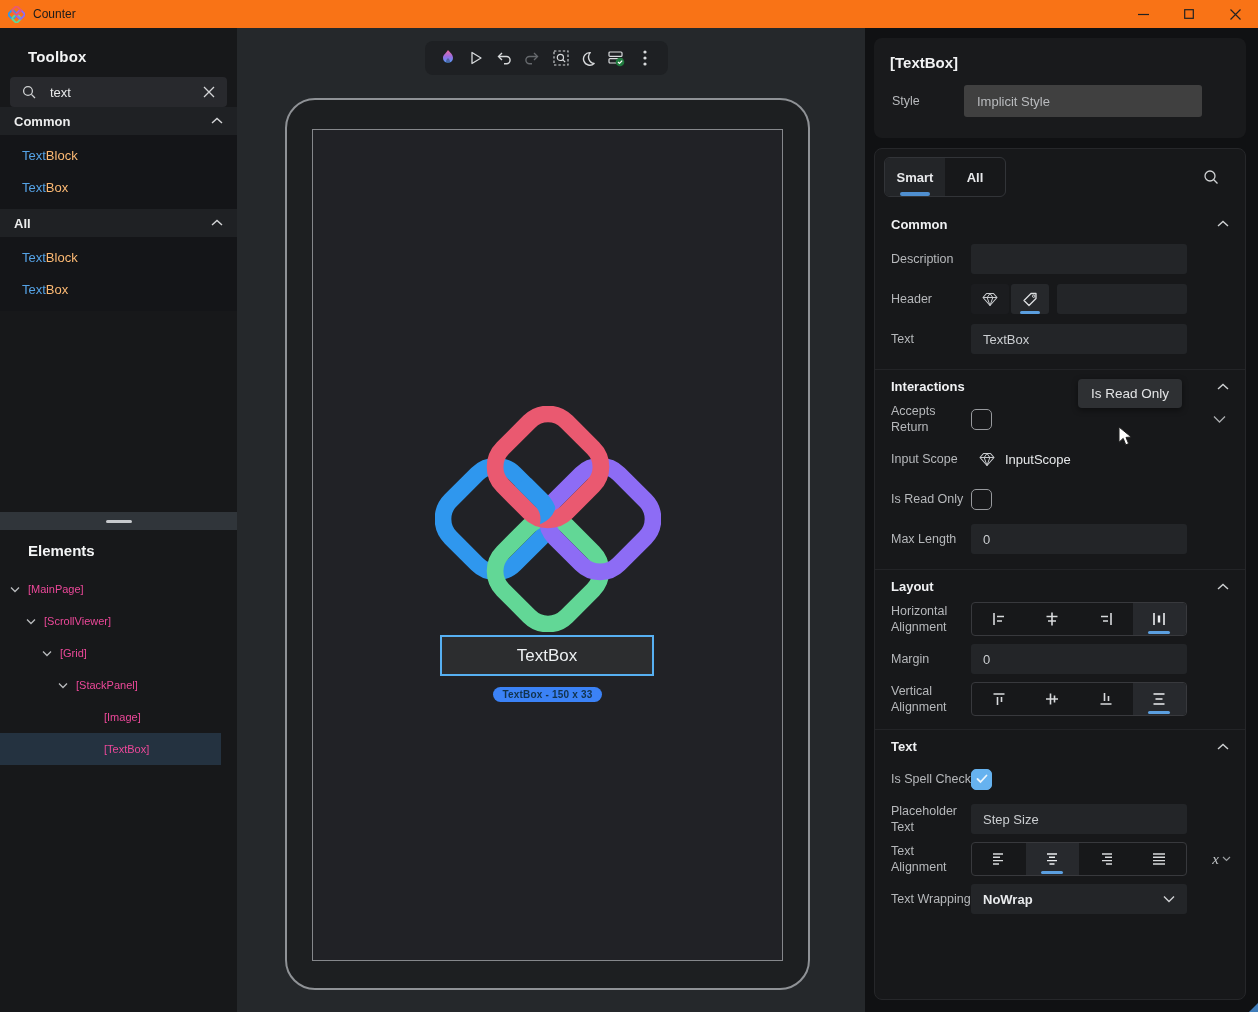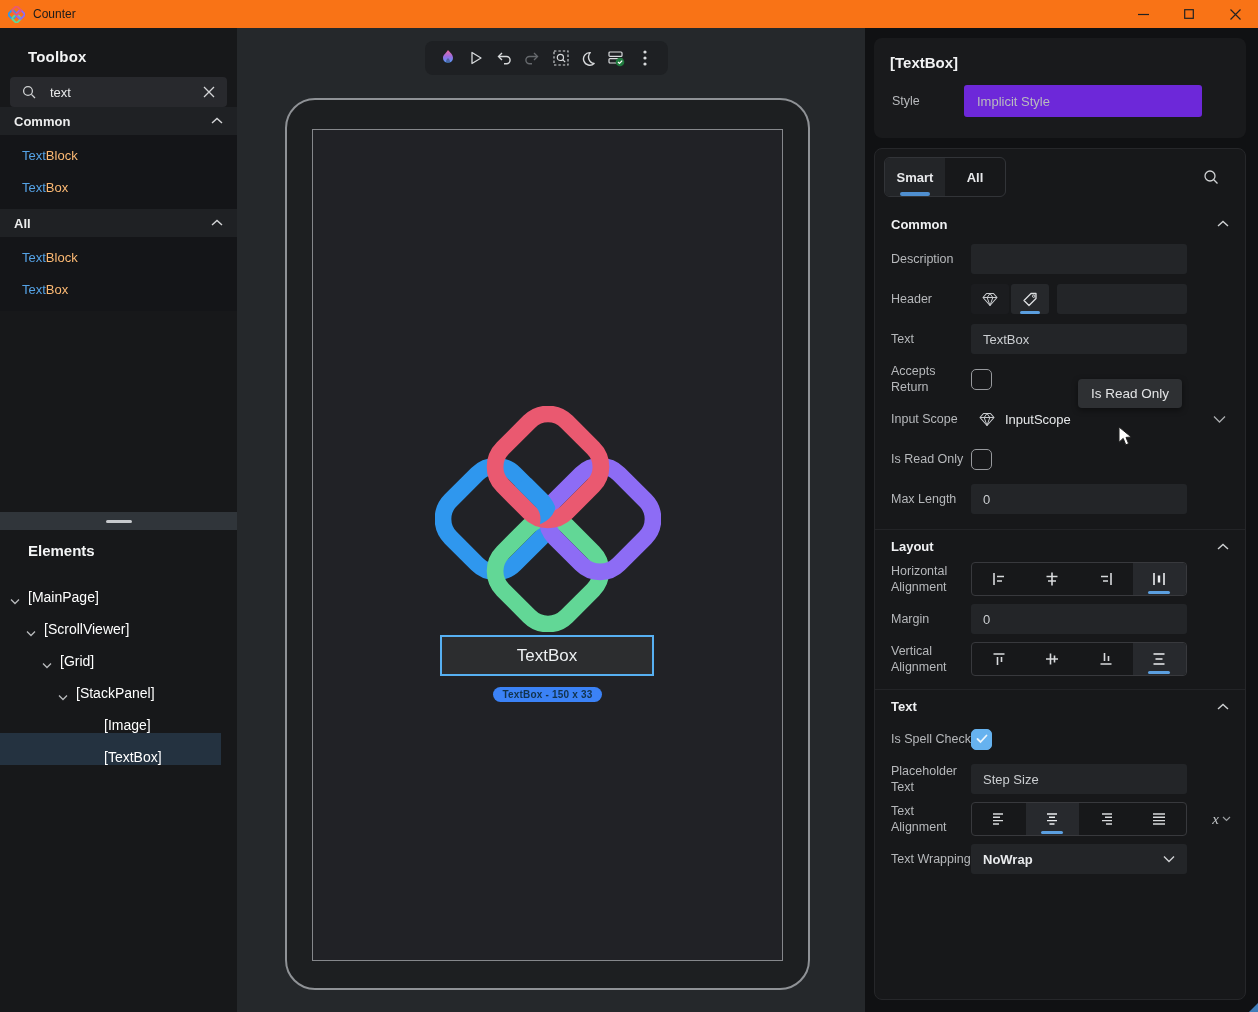--- a/index.html
+++ b/index.html
@@ -36,21 +36,21 @@
   .tbx-item { height:32px; display:flex; align-items:center; padding-left:22px; font-size:13px; cursor:default; }
   .tbx-item .match { color:#55a3e6; }
   .tbx-item .rest { color:#fdba74; }
 
   .splitter { position:absolute; top:484px; left:0; right:0; height:18px; background:#30353a;
     display:flex; align-items:center; justify-content:center; }
   .splitter .grip { width:26px; height:3px; border-radius:2px; background:#c7cacd; }
 
   .elements-block { position:absolute; top:502px; left:0; right:16px; }
   .el-title { padding:12px 0 14px 28px; font-size:15px; font-weight:bold; color:#f3f4f5; }
-  .tree-row { height:32px; display:flex; align-items:flex-end; font-size:14px; color:#ffffff; }
+  .tree-row { height:32px; display:flex; align-items:center; font-size:11px; color:#ec4899; }
   .tree-row .tchev { width:12px; display:flex; margin-left:var(--ind); }
   .tree-row .tlbl { margin-left:6px; }
   .tree-row.noexp .tlbl { margin-left:18px; }
   .tree-row.selected { background:#243240; }
 
   
   .canvas { flex:1; position:relative; background:#25282b; overflow:hidden; }
   .canvas-toolbar { position:absolute; left:188px; top:13px; width:243px; height:34px;
     background:#1e2023; border-radius:8px; display:flex; align-items:center;
     justify-content:space-between; padding:0 13px; z-index:5; }
@@ -68,21 +68,21 @@
   .sel-badge span { background:#3b82f6; color:#12334c; font-size:10px; font-weight:bold;
     padding:2px 9px; border-radius:8px; letter-spacing:.2px; }
 
   
   .rightpanel { width:393px; background:#101113; position:relative; flex:none; }
   .card { background:#191a1c; border-radius:8px; position:absolute; left:9px; right:12px; }
   .card1 { top:10px; height:100px; }
   .card1 .ins-title { padding:16px 0 0 16px; font-size:15px; font-weight:bold; color:#f2f3f4; }
   .style-row { display:flex; align-items:center; margin:14px 16px 0 18px; }
   .style-row .lbl { width:72px; font-size:12.5px; color:#b7b9bc; }
-  .style-input { flex:1; height:32px; background:#6d28d9; border-radius:3px; display:flex;
+  .style-input { flex:1; height:32px; background:#404040; border-radius:3px; display:flex;
     align-items:center; padding:0 13px; font-size:13px; color:#b9bbbe; margin-right:28px; }
 
   .card2 { top:120px; bottom:12px; background:#17181a; border:1px solid #26272a; overflow:hidden; }
   .tabs-row { display:flex; align-items:center; padding:8px 12px 0 9px; height:48px; }
   .tab-group { display:flex; border:1px solid #323438; border-radius:6px; overflow:hidden; height:40px;font-weight:bold; }
   .tab { width:60px; display:flex; align-items:center; justify-content:center; font-size:13px;
     color:#e8e9eb; position:relative; cursor:default; }
   .tab.active { background:#232528; }
   .tab.active::after { content:""; position:absolute; bottom:0; left:50%; transform:translateX(-50%);
     width:30px; height:4px; border-radius:3px; background:#4f8fd0; }
@@ -412,20 +412,28 @@
           <div class="pinput"></div>
         </div>
       </div>
       <div class="prow">
         <span class="lbl">Text</span>
         <div class="ctl">
             <div class="pinput">TextBox</div>
           </div>
       </div>
 
+      <div class="sec sec-divided">
+        <span>Interactions</span>
+        <span class="chev">
+            <svg width="12" height="8" viewBox="0 0 12 8">
+              <polyline points="1,6 6,1.5 11,6" fill="none" stroke="#cfd1d3" stroke-width="1.4"></polyline>
+            </svg>
+          </span>
+      </div>
       <div class="prow">
         <span class="lbl">Accepts Return</span>
         <div class="ctl">
             <div class="checkbox"></div>
           </div>
       </div>
       <div class="prow">
         <span class="lbl">Input Scope</span>
         <div class="ctl">
           <span style="margin-left:8px; display:flex;">

